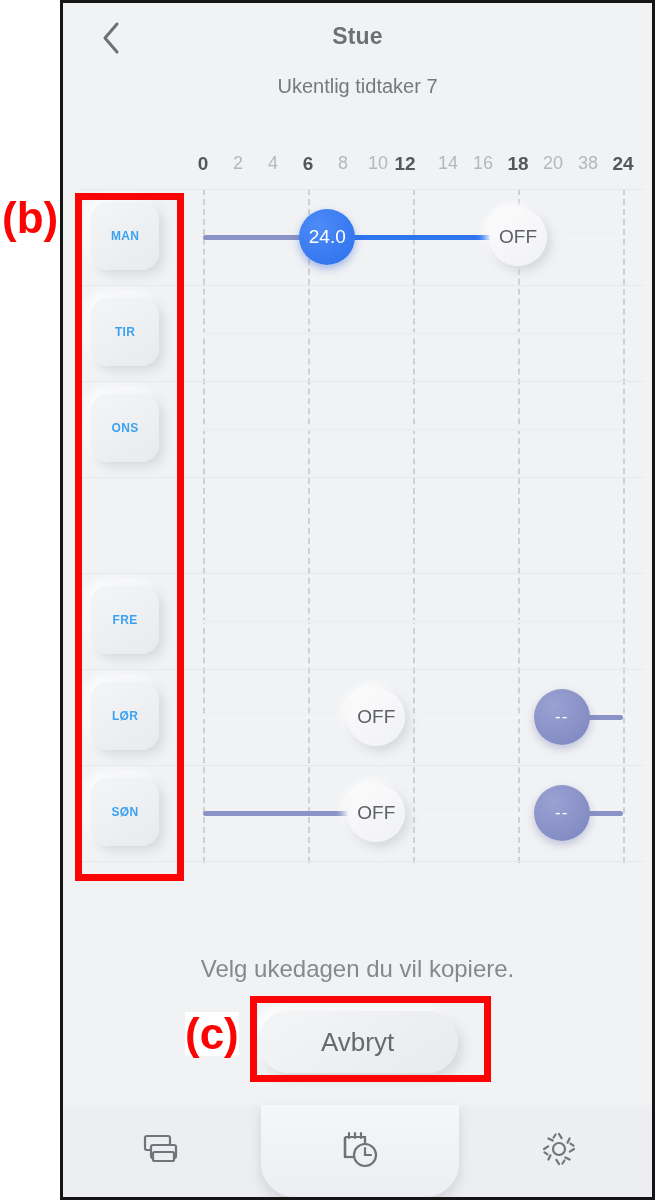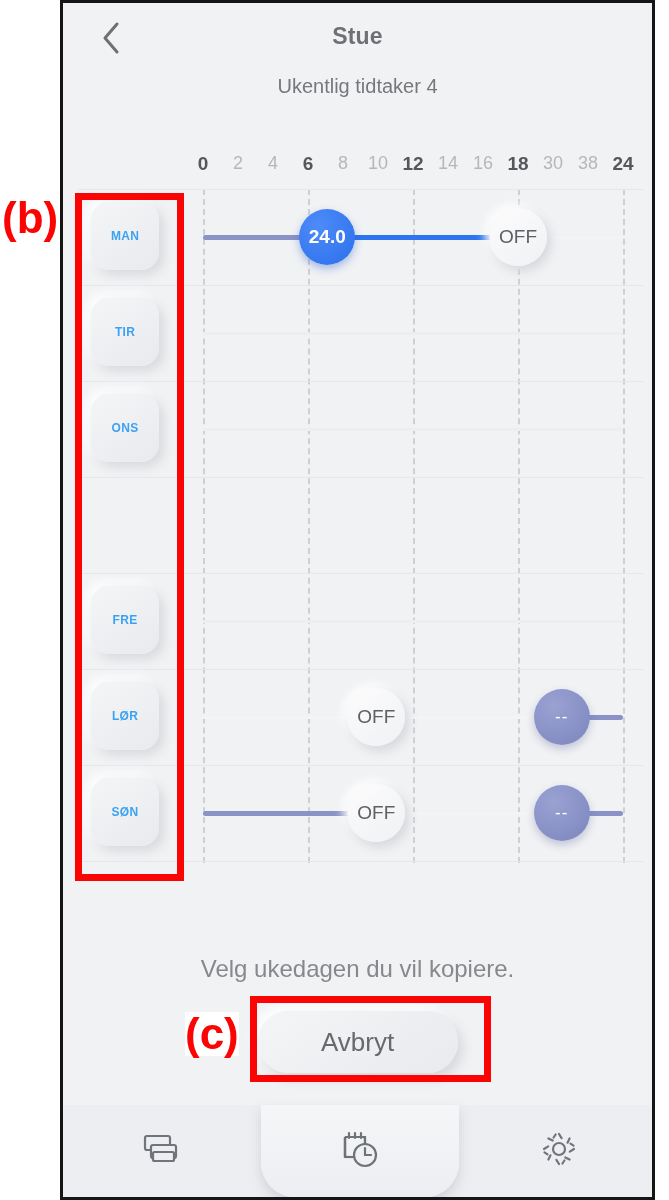--- a/index.html
+++ b/index.html
@@ -107,21 +107,21 @@
     position:absolute;
     border-radius:50%;
     display:flex; align-items:center; justify-content:center;
     cursor:pointer;
     transform:translate(-50%,-50%);
     font-size:19px;
   }
   .thumb.blue{
     width:56px; height:56px;
     background:radial-gradient(circle at 35% 30%, #4d8bf7, #2b6fec);
-    color:#ffffff; font-weight:bold;
+    color:#ffffff; font-weight:normal;
     box-shadow:0 4px 9px rgba(40,90,200,.38);
   }
   .thumb.off{
     width:58px; height:58px;
     background:linear-gradient(145deg,#fcfcfd,#f0f1f3);
     color:#5d6064; font-weight:normal;
     box-shadow: 4px 5px 11px #d5d7db, -4px -4px 10px #ffffff;
   }
   .thumb.muted{
     width:56px; height:56px;
@@ -194,34 +194,34 @@
       <div class="back-btn">
         <span>
           <svg width="22" height="34" viewBox="0 0 22 34" fill="none">
             <path d="M17 3 L5 17 L17 31" stroke="#6e7074" stroke-width="3" stroke-linecap="round" stroke-linejoin="round"></path>
           </svg>
         </span>
       </div>
       <div class="page-title">Stue</div>
     </div>
 
-    <div class="subtitle">Ukentlig tidtaker 4</div>
+    <div class="subtitle">Ukentlig tidtaker 7</div>
 
     <div class="axis" id="axis">
         <div class="tick major" style="left: 140px;">0</div>
         <div class="tick" style="left: 175px;">2</div>
         <div class="tick" style="left: 210px;">4</div>
         <div class="tick major" style="left: 245px;">6</div>
         <div class="tick" style="left: 280px;">8</div>
         <div class="tick" style="left: 315px;">10</div>
-        <div class="tick major" style="left: 350px; text-align: right;">12</div>
+        <div class="tick major" style="left: 342px; text-align: right;">12</div>
         <div class="tick" style="left: 385px;">14</div>
         <div class="tick" style="left: 420px;">16</div>
         <div class="tick major" style="left: 455px;">18</div>
-        <div class="tick" style="left: 490px;">30</div>
+        <div class="tick" style="left: 490px;">20</div>
         <div class="tick" style="left: 525px;">38</div>
         <div class="tick major" style="left: 560px;">24</div>
       </div>
 
     <div class="chart" id="chart">
         <div class="vgrid" style="left: 140px;"></div>
         <div class="vgrid" style="left: 245px;"></div>
         <div class="vgrid" style="left: 350px;"></div>
         <div class="vgrid" style="left: 455px;"></div>
         <div class="vgrid" style="left: 560px;"></div>

